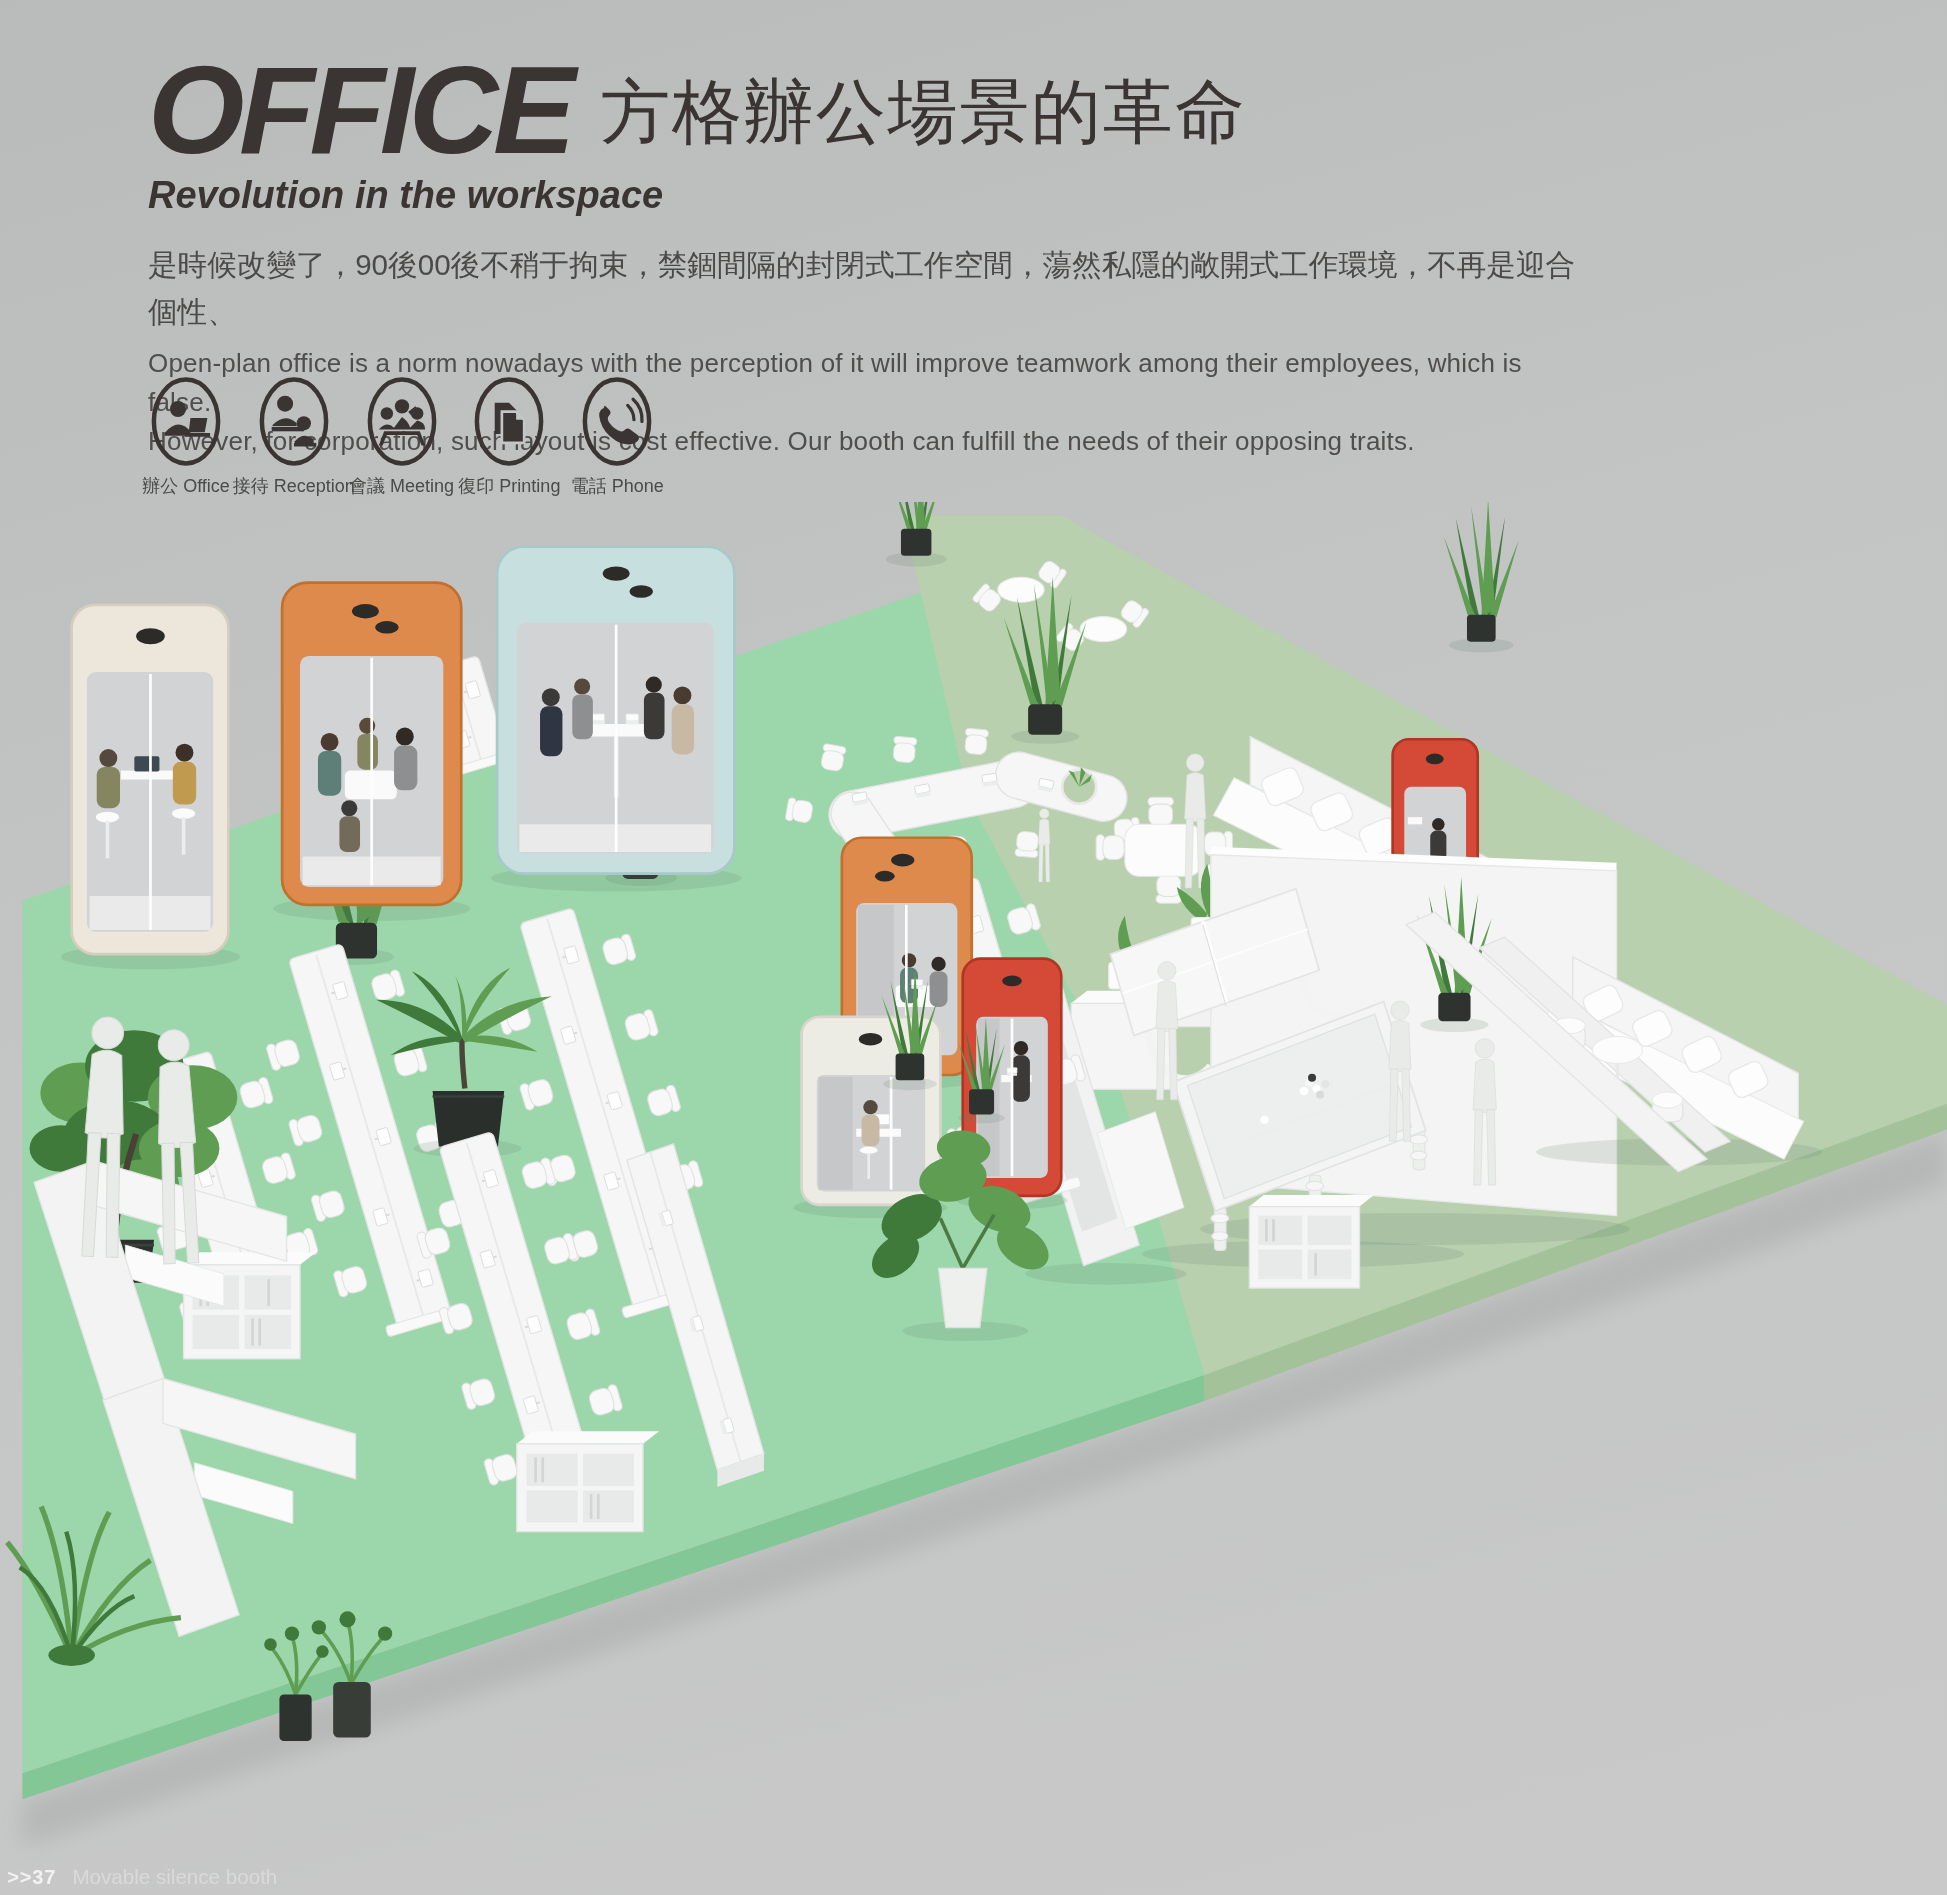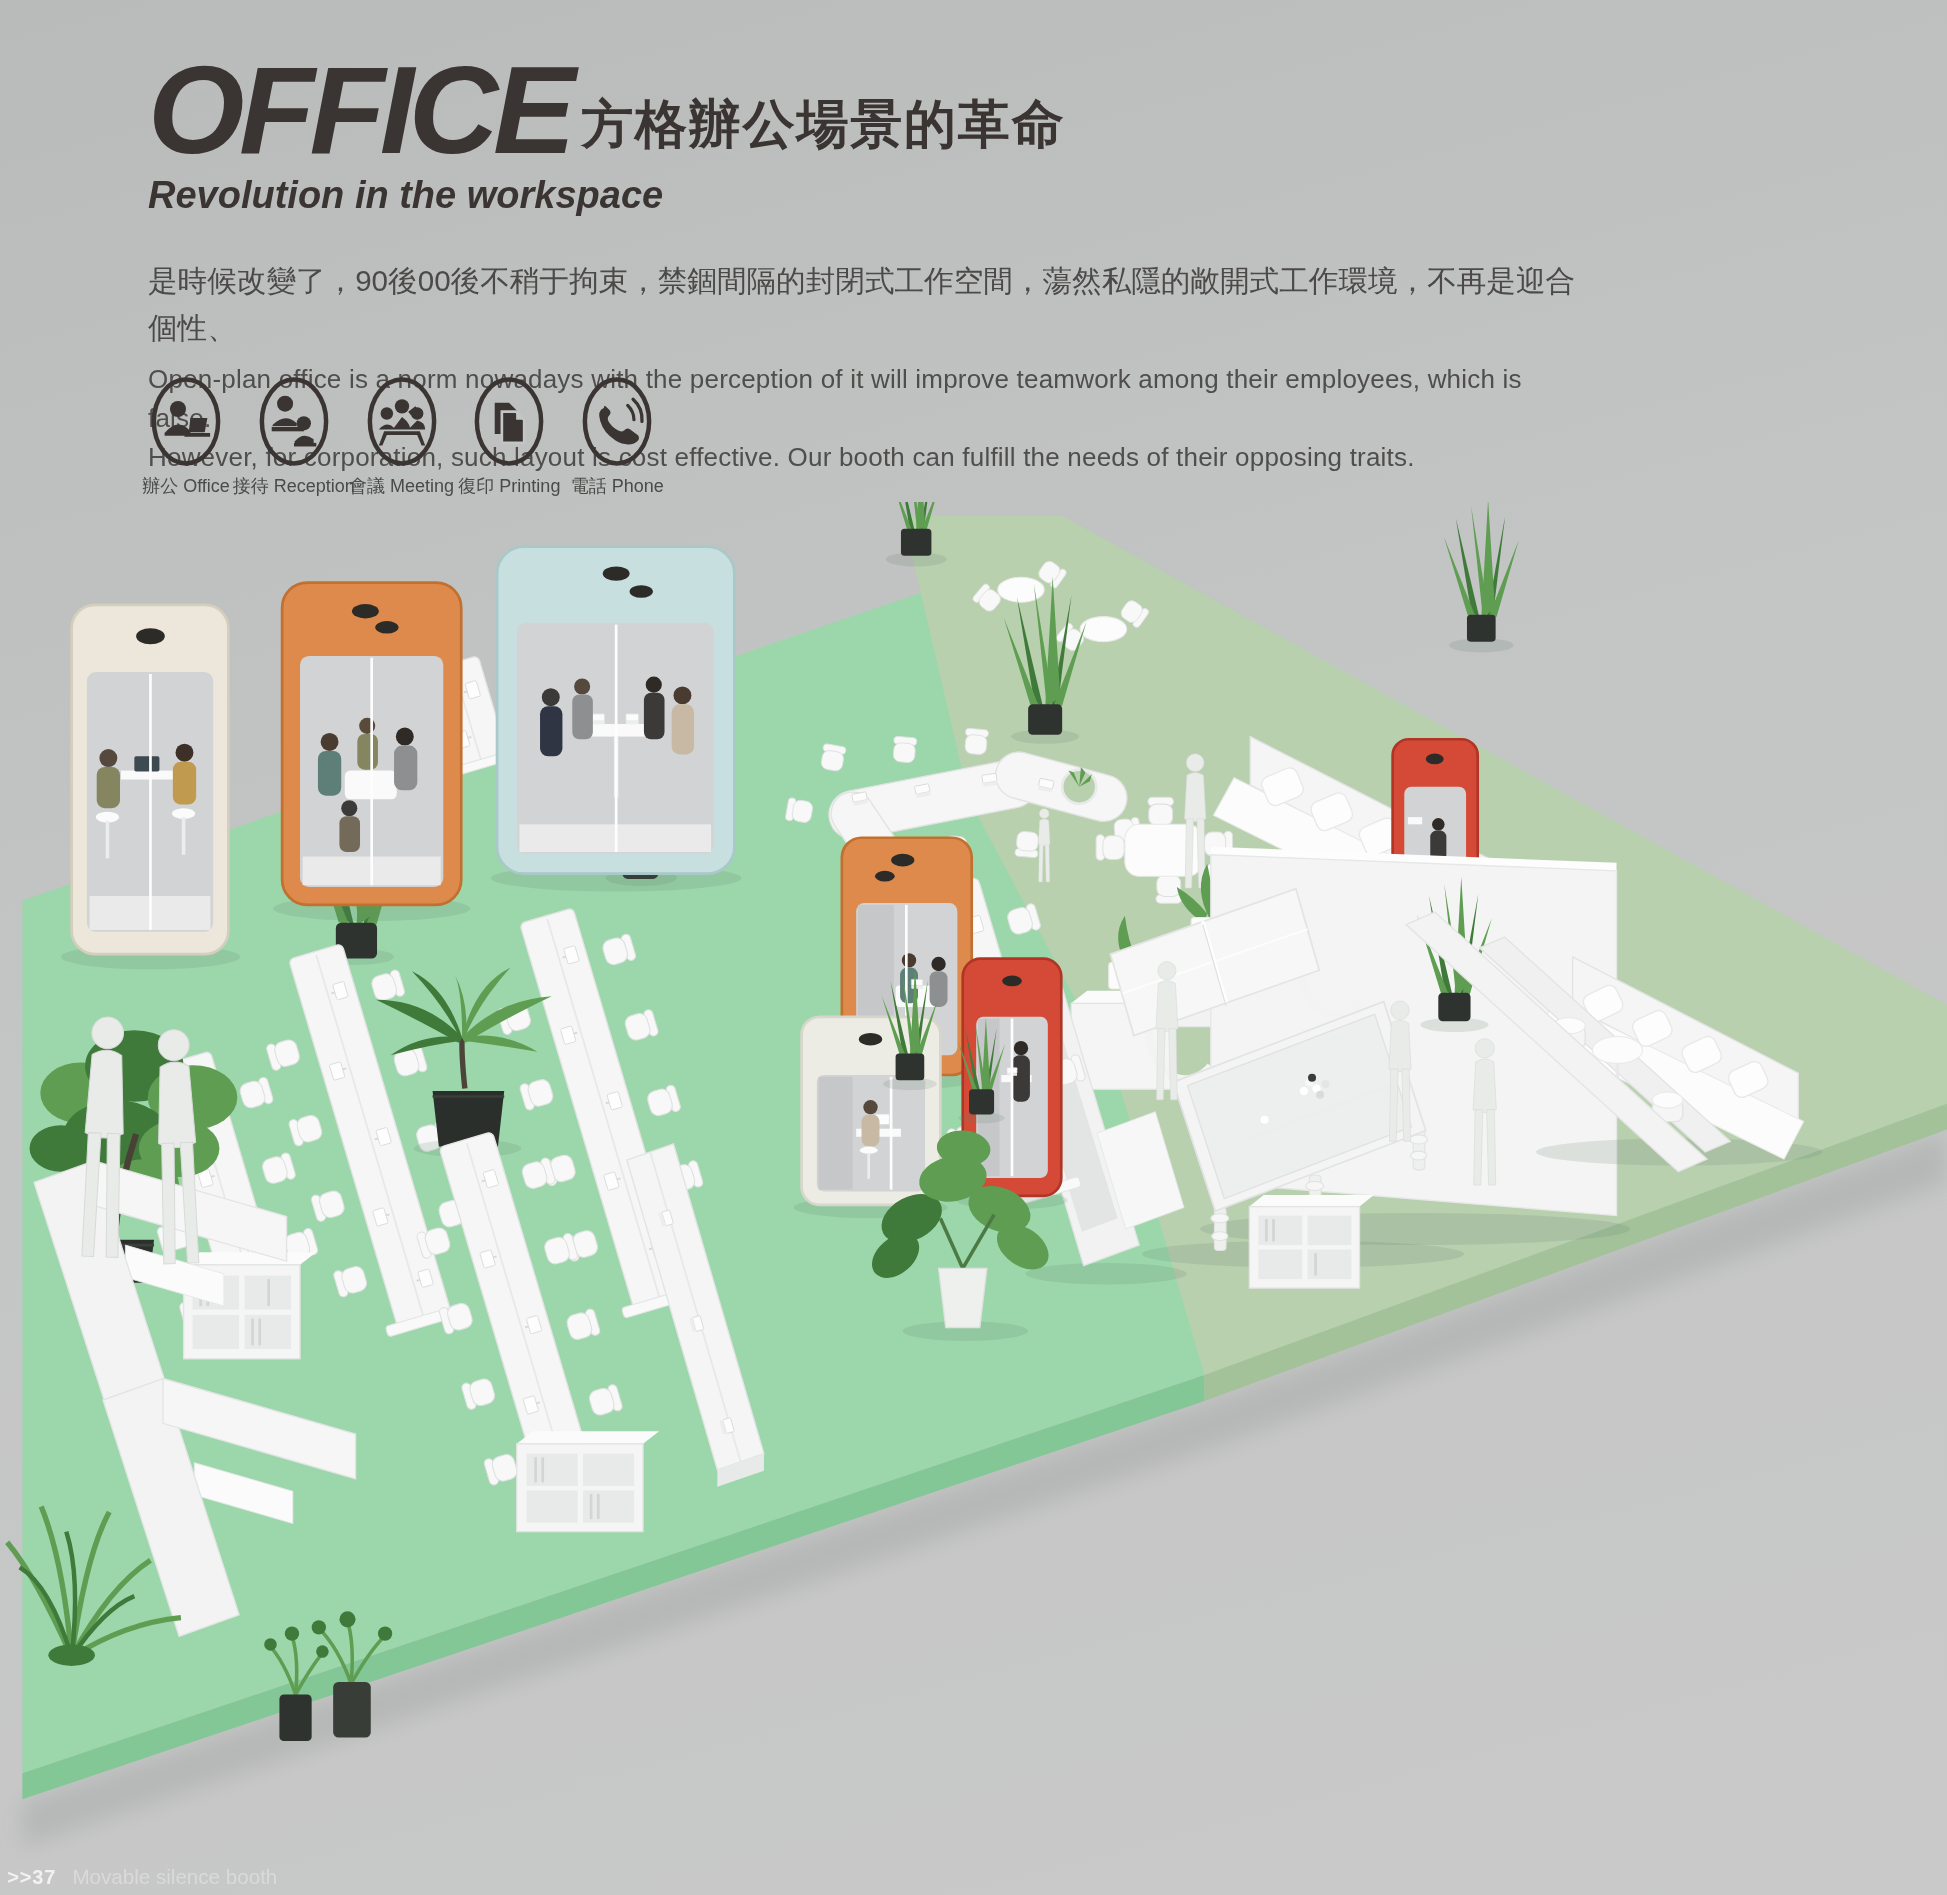--- a/index.html
+++ b/index.html
@@ -14,24 +14,24 @@
     --booth-white:#edece4;
   }
   *{margin:0;padding:0;box-sizing:border-box;}
   html,body{background:#9a9b9b;}
   .page{position:relative;width:1947px;height:1896px;overflow:hidden;
     background:linear-gradient(165deg,var(--bg-top) 0%,var(--bg) 45%,#c8c9c8 100%);
     font-family:"Liberation Sans", sans-serif;color:var(--text);}
   header{position:absolute;left:148px;top:48px;width:1451px;}
   .title-row{display:flex;align-items:flex-end;}
   h1{font-size:124px;line-height:1;font-weight:bold;font-style:italic;color:var(--ink);letter-spacing:-5.4px;}
-  .title-zh{font-size:52px;font-weight:bold;color:var(--ink);margin-left:11px;margin-bottom:12.5px;letter-spacing:1.8px;}
+  .title-zh{font-size:70px;font-weight:normal;color:var(--ink);margin-left:30px;margin-bottom:12.5px;letter-spacing:1.8px;}
   .subtitle{font-size:38px;font-weight:bold;font-style:italic;color:var(--ink);margin-top:1.8px;letter-spacing:0;}
   .zh{font-size:29.6px;line-height:1.58;color:var(--text);width:1433px;}
-  .zh.first{margin-top:41px;}
+  .zh.first{margin-top:25px;}
   .en{font-size:26px;line-height:1.5;color:var(--text2);width:1397px;letter-spacing:0.2px;}
   .en.first{margin-top:9px;}
   .features{position:absolute;left:133px;top:376px;display:flex;gap:1.8px;}
   .feature{width:106px;display:flex;flex-direction:column;align-items:center;}
   .fic{width:72px;height:91px;display:block;}
   .flabel{margin-top:7.2px;font-size:18px;color:#4a4a49;white-space:nowrap;}
   .scene{position:absolute;left:0;top:502px;width:1947px;height:1394px;}
   .scene svg{display:block;width:100%;height:100%;}
   .footer{position:absolute;left:7.2px;bottom:7.2px;display:flex;align-items:baseline;}
   .fmark{font-size:20px;font-weight:bold;color:var(--footer-text);letter-spacing:0.9px;}

